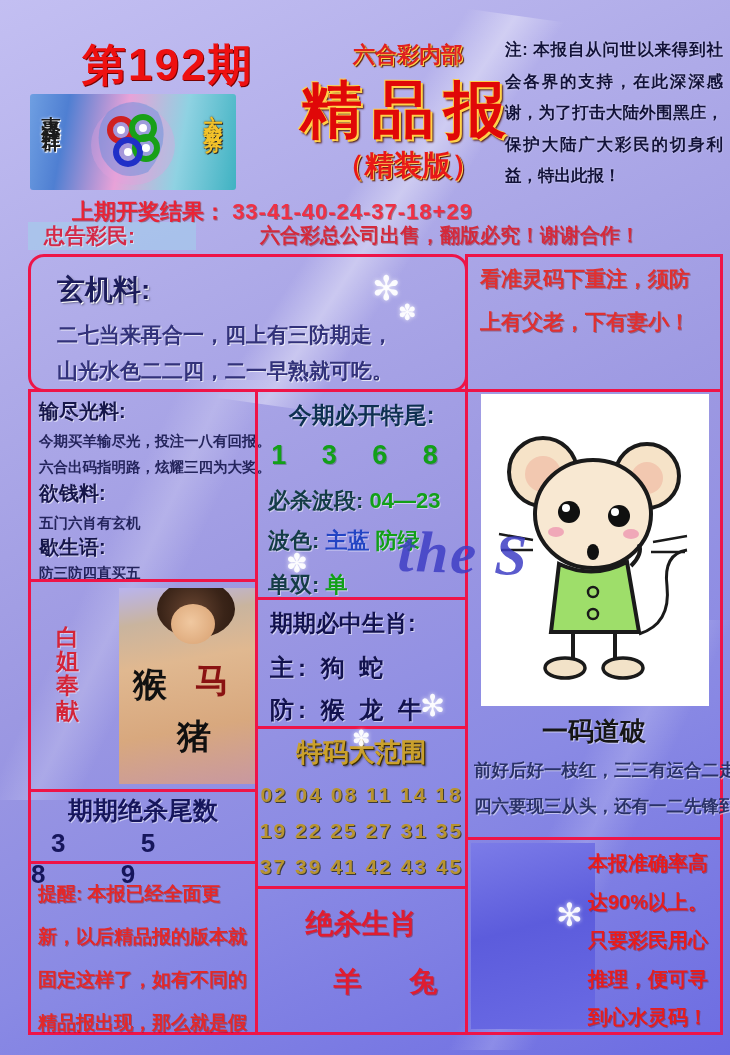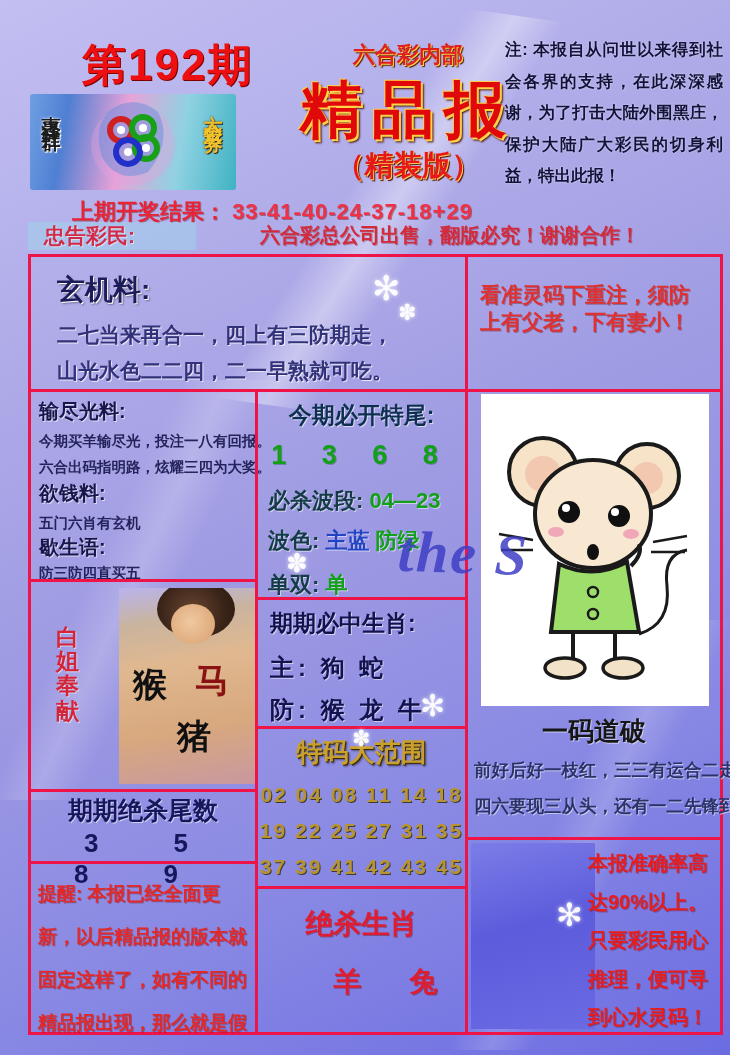--- a/index.html
+++ b/index.html
@@ -31,37 +31,37 @@
     text-shadow:1px 1px 0 #ffcf5a,2px 2px 1px #501000;}
   .note{left:505px;top:34px;width:218px;font-size:16.5px;font-weight:900;color:#12123a;
     line-height:31.5px;text-align:justify;text-shadow:0 0 2px rgba(255,255,255,.6);}
   .result{left:72px;top:197px;font-size:22px;font-weight:900;color:#e82436;text-shadow:1px 1px 0 rgba(90,0,0,.4);}
   .result .nums{color:#f03044;letter-spacing:1px;}
   .advice-label{left:28px;top:222px;width:152px;height:28px;font-size:21px;font-weight:900;color:#d42a48;
     background:rgba(160,210,235,.55);padding-left:16px;text-shadow:1px 1px 0 rgba(255,255,255,.5);}
   .advice-text{left:230px;top:222px;width:440px;font-size:20px;font-weight:900;color:#d42a3c;
     text-align:center;text-shadow:1px 1px 0 rgba(120,0,0,.35);}
   
-  .bx-xuanji{left:28px;top:254px;width:440px;height:138px;}
+  .bx-xuanji{left:28px;top:254px;width:440px;height:138px;border-radius:16px;}
   .bx-lingma{left:465px;top:254px;width:258px;height:138px;}
   .bx-shujin{left:28px;top:389px;width:230px;height:193px;}
   .bx-tewei{left:255px;top:389px;width:213px;height:211px;}
   .bx-right{left:465px;top:389px;width:258px;height:451px;}
   .bx-baijie{left:28px;top:579px;width:230px;height:213px;}
   .bx-shengxiao{left:255px;top:597px;width:213px;height:132px;}
   .bx-dafanwei{left:255px;top:726px;width:213px;height:163px;}
   .bx-weishu{left:28px;top:789px;width:230px;height:75px;}
   .bx-tixing{left:28px;top:861px;width:230px;height:174px;}
   .bx-juesha{left:255px;top:886px;width:213px;height:149px;}
   .bx-accuracy{left:465px;top:837px;width:258px;height:198px;}
   .xj-title{position:absolute;left:26px;top:14px;font-size:28px;font-weight:900;color:#1c1c5a;
     text-shadow:1px 1px 0 #fff,2px 2px 2px rgba(0,0,0,.35);}
   .xj-line{position:absolute;left:26px;font-size:21px;font-weight:900;color:#32327a;
     text-shadow:1px 1px 0 rgba(255,255,255,.7);}
-  .lingma-text{padding:24px 12px;font-size:21px;font-weight:900;color:#e03030;line-height:27px;
+  .lingma-text{padding:0 12px;font-size:21px;font-weight:900;color:#e03030;line-height:43px;
     text-shadow:1px 1px 0 rgba(90,0,0,.35);}
   .sj-h{position:absolute;left:8px;font-size:20px;font-weight:900;color:#16164a;text-shadow:1px 1px 0 rgba(255,255,255,.6);}
   .sj-t{position:absolute;left:8px;font-size:14.5px;font-weight:900;color:#24245c;white-space:nowrap;}
   .tw-title{position:absolute;left:0;top:8px;width:100%;text-align:center;font-size:23px;font-weight:900;color:#0e3050;
     text-shadow:1px 1px 0 rgba(255,255,255,.6);}
   .tw-nums{position:absolute;left:0;top:48px;width:100%;text-align:center;font-size:27px;font-weight:900;color:#12a018;
     letter-spacing:14px;text-shadow:1px 1px 0 rgba(0,60,0,.3);}
   .tw-row{position:absolute;left:10px;font-size:22px;font-weight:900;color:#143c46;white-space:nowrap;
     text-shadow:1px 1px 0 rgba(255,255,255,.5);}
   .green{color:#12a018;}
@@ -79,21 +79,21 @@
   .bj-photo{position:absolute;left:88px;top:6px;width:136px;height:196px;overflow:hidden;
     background:linear-gradient(170deg,#b9b4ee 0%,#c9b49e 18%,#e0b890 38%,#d8a87e 70%,#c898a0 100%);}
   .bj-hair{position:absolute;left:38px;top:-8px;width:78px;height:58px;border-radius:50%;
     background:radial-gradient(circle at 45% 55%,#6a4632 0%,#3a2418 60%,#2a180e 100%);}
   .bj-face{position:absolute;left:52px;top:16px;width:44px;height:40px;border-radius:50%;
     background:radial-gradient(circle at 45% 45%,#f0c8a0,#d8a070);}
   .bj-char{position:absolute;font-size:34px;font-weight:900;color:#101010;}
   .bj-char.red{color:#8a1212;}
   .wm-title{position:absolute;left:0;top:2px;width:100%;text-align:center;font-size:25px;font-weight:900;color:#16165c;
     text-shadow:1px 1px 0 rgba(255,255,255,.55);}
-  .wm-nums{position:absolute;left:0;top:36px;width:100%;text-align:center;font-size:26px;font-weight:900;color:#16165c;
+  .wm-nums{position:absolute;left:0;top:36px;width:100%;text-align:left;font-size:26px;font-weight:900;color:#16165c;
     letter-spacing:34px;text-indent:20px;}
   .tx-text{padding:8px 7px;font-size:19px;font-weight:900;color:#e42828;line-height:43px;
     text-shadow:1px 1px 0 rgba(110,0,0,.35);}
   .js-title{position:absolute;left:0;top:16px;width:100%;text-align:center;font-size:28px;font-weight:900;color:#e01c30;
     text-shadow:1px 1px 0 rgba(120,0,0,.4);}
   .js-animals{position:absolute;left:0;top:74px;width:100%;text-align:center;font-size:28px;font-weight:900;color:#e01c30;
     letter-spacing:20px;text-indent:12px;text-shadow:1px 1px 0 rgba(120,0,0,.4);padding-left:28px;}
   .mouse-frame{position:absolute;left:13px;top:2px;width:228px;height:312px;background:#ffffff;}
   .ym-title{position:absolute;left:0;top:322px;width:100%;text-align:center;font-size:26px;font-weight:900;color:#161616;
     text-shadow:1px 1px 0 rgba(255,255,255,.5);}

